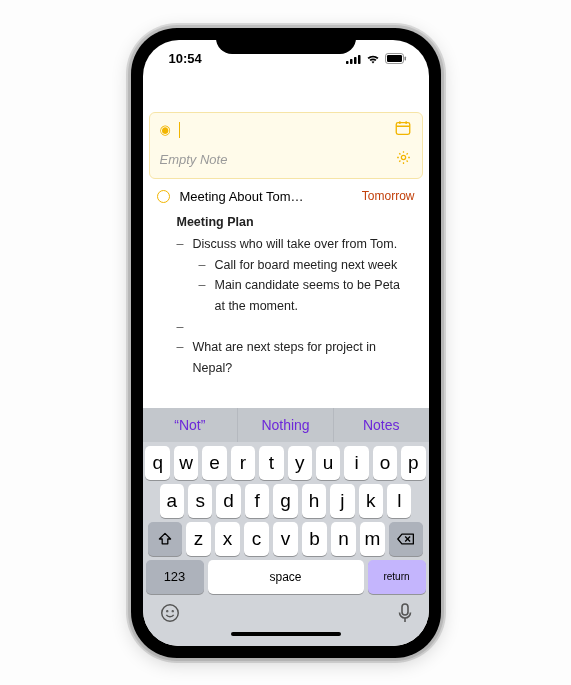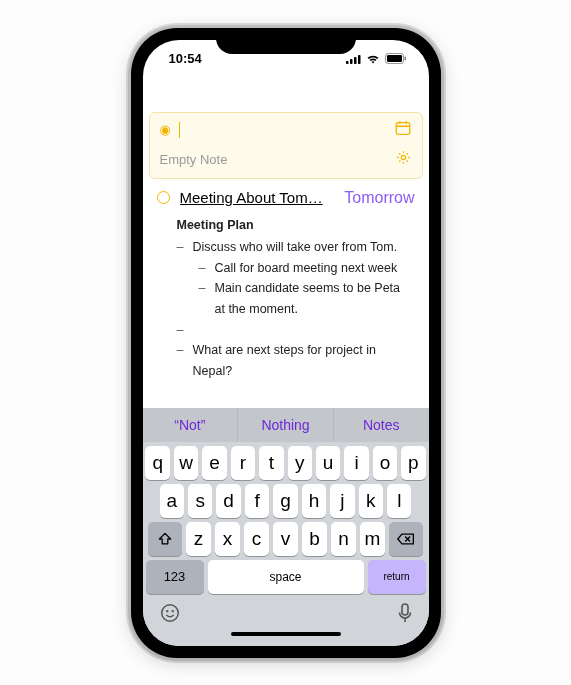--- a/index.html
+++ b/index.html
@@ -74,44 +74,44 @@
     width: 1px;
     height: 16px;
     background: #f2b500;
   }
   .calendar-icon { margin-left: auto; }
   .compose-bottom {
     display: flex;
     align-items: center;
     justify-content: space-between;
     margin-top: 6px;
+    font-style: italic;
   }
   .placeholder { color: #9a9a9a; font-size: 13px; }
   .note-row {
     display: flex;
     align-items: center;
     padding: 10px 14px 4px 14px;
     gap: 10px;
   }
   .note-ring {
     width: 13px; height: 13px;
     border: 1.5px solid #f2b500;
     border-radius: 50%;
     flex-shrink: 0;
   }
   .note-title {
-    font-size: 15px;
+    font-size: 13px;
     font-weight: 400;
     flex: 1;
     white-space: nowrap;
     overflow: hidden;
     text-overflow: ellipsis;
-    text-decoration: underline;
-  }
-  .note-date { color: #8b5cf6; font-size: 16px; }
+  }
+  .note-date { color: #c2410c; font-size: 12px; }
   .note-body {
     padding: 4px 16px 0 34px;
     font-size: 12.5px;
     line-height: 1.65;
     color: #222;
     flex: 1;
     overflow: hidden;
   }
   .note-body h4 { font-size: 12.5px; font-weight: 700; margin-bottom: 2px; }
   .bullet-row { display: flex; }

